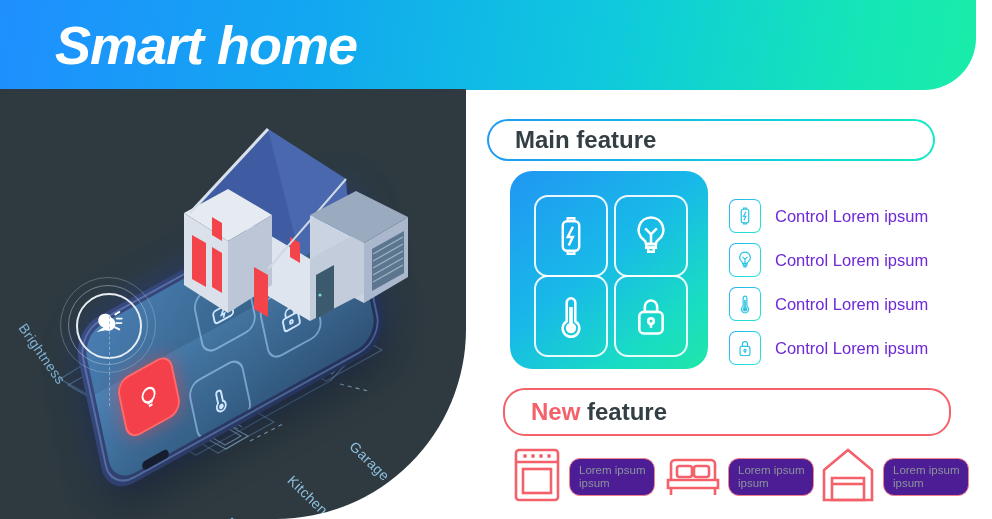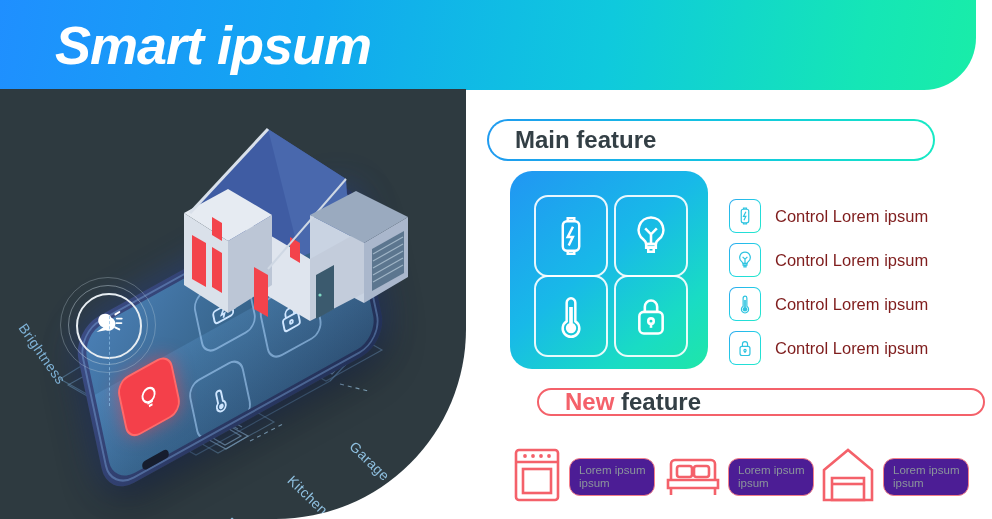--- a/index.html
+++ b/index.html
@@ -63,52 +63,52 @@
 
   .netsvg{position:absolute;left:0;top:0;width:466px;height:430px;}
 
   
   .pill{position:absolute;box-sizing:border-box;display:flex;align-items:center;
         border-radius:22px;background:#fff;}
   .pill-main{left:487px;top:119px;width:448px;height:42px;padding-left:26px;
         border:2px solid transparent;
         background:linear-gradient(#fff,#fff) padding-box,
                    linear-gradient(90deg,#1f9bf0,#12c7e0 55%,#16e9c4) border-box;}
-  .pill-new{left:537px;top:388px;width:448px;height:28px;padding-left:26px;
+  .pill-new{left:503px;top:388px;width:448px;height:48px;padding-left:26px;
         border:2px solid #f4616a;}
   .pill-text{font-size:24px;font-weight:bold;color:#333f45;line-height:24px;}
   .pill-text .accent{color:#f4616a;}
 
   .feature-box{position:absolute;left:510px;top:171px;width:198px;height:198px;border-radius:22px;
         background:linear-gradient(140deg,#2196f3 0%,#18b9e8 45%,#19dcc4 78%,#1fe6a8 100%);}
   .fbox-tile{position:absolute;width:70px;height:78px;border-radius:14px;
         border:2px solid rgba(255,255,255,.9);}
   .fbox-tile svg{position:absolute;left:50%;top:50%;transform:translate(-50%,-50%);}
 
   .ctrl{position:absolute;left:729px;display:flex;align-items:center;gap:14px;}
   .ctrl-ico{box-sizing:border-box;width:32px;height:34px;border-radius:7px;flex:none;position:relative;
         border:1.6px solid transparent;
         background:linear-gradient(#fff,#fff) padding-box,
                    linear-gradient(135deg,#2aa8f0,#22d7e2 55%,#24e8c8) border-box;}
   .ctrl-ico svg{position:absolute;left:50%;top:50%;transform:translate(-50%,-50%);}
-  .ctrl-txt{font-size:16.5px;color:#7f1d1d;white-space:nowrap;}
+  .ctrl-txt{font-size:16.5px;color:#6d28d9;white-space:nowrap;}
 
   .nf{position:absolute;display:flex;align-items:center;gap:7px;}
   .nf-ico{flex:none;position:relative;}
   .nf-label{box-sizing:border-box;border:1.6px solid #f4808a;border-radius:11px;
         padding:5px 9px;font-size:11.5px;color:#8b959b;line-height:13px;white-space:pre-line;
         background:#4c1d95;}
 </style>
 </head>
 <body>
 
 <div id="root">
 
   <div class="banner">
-    <div class="banner-title">Smart ipsum</div>
+    <div class="banner-title">Smart home</div>
   </div>
 
   <div class="darkpanel">
 
     <svg class="netsvg" viewBox="0 0 466 430">
       <g fill="none" stroke="#6f9cbb" stroke-opacity="0.55" stroke-width="1.1">
         <path d="M60 290 L196 366 L330 292 L372 248"></path>
         <path d="M196 366 L196 366"></path>
         <path d="M330 292 L372 248"></path>
         <path d="M60 290 L96 268"></path>

